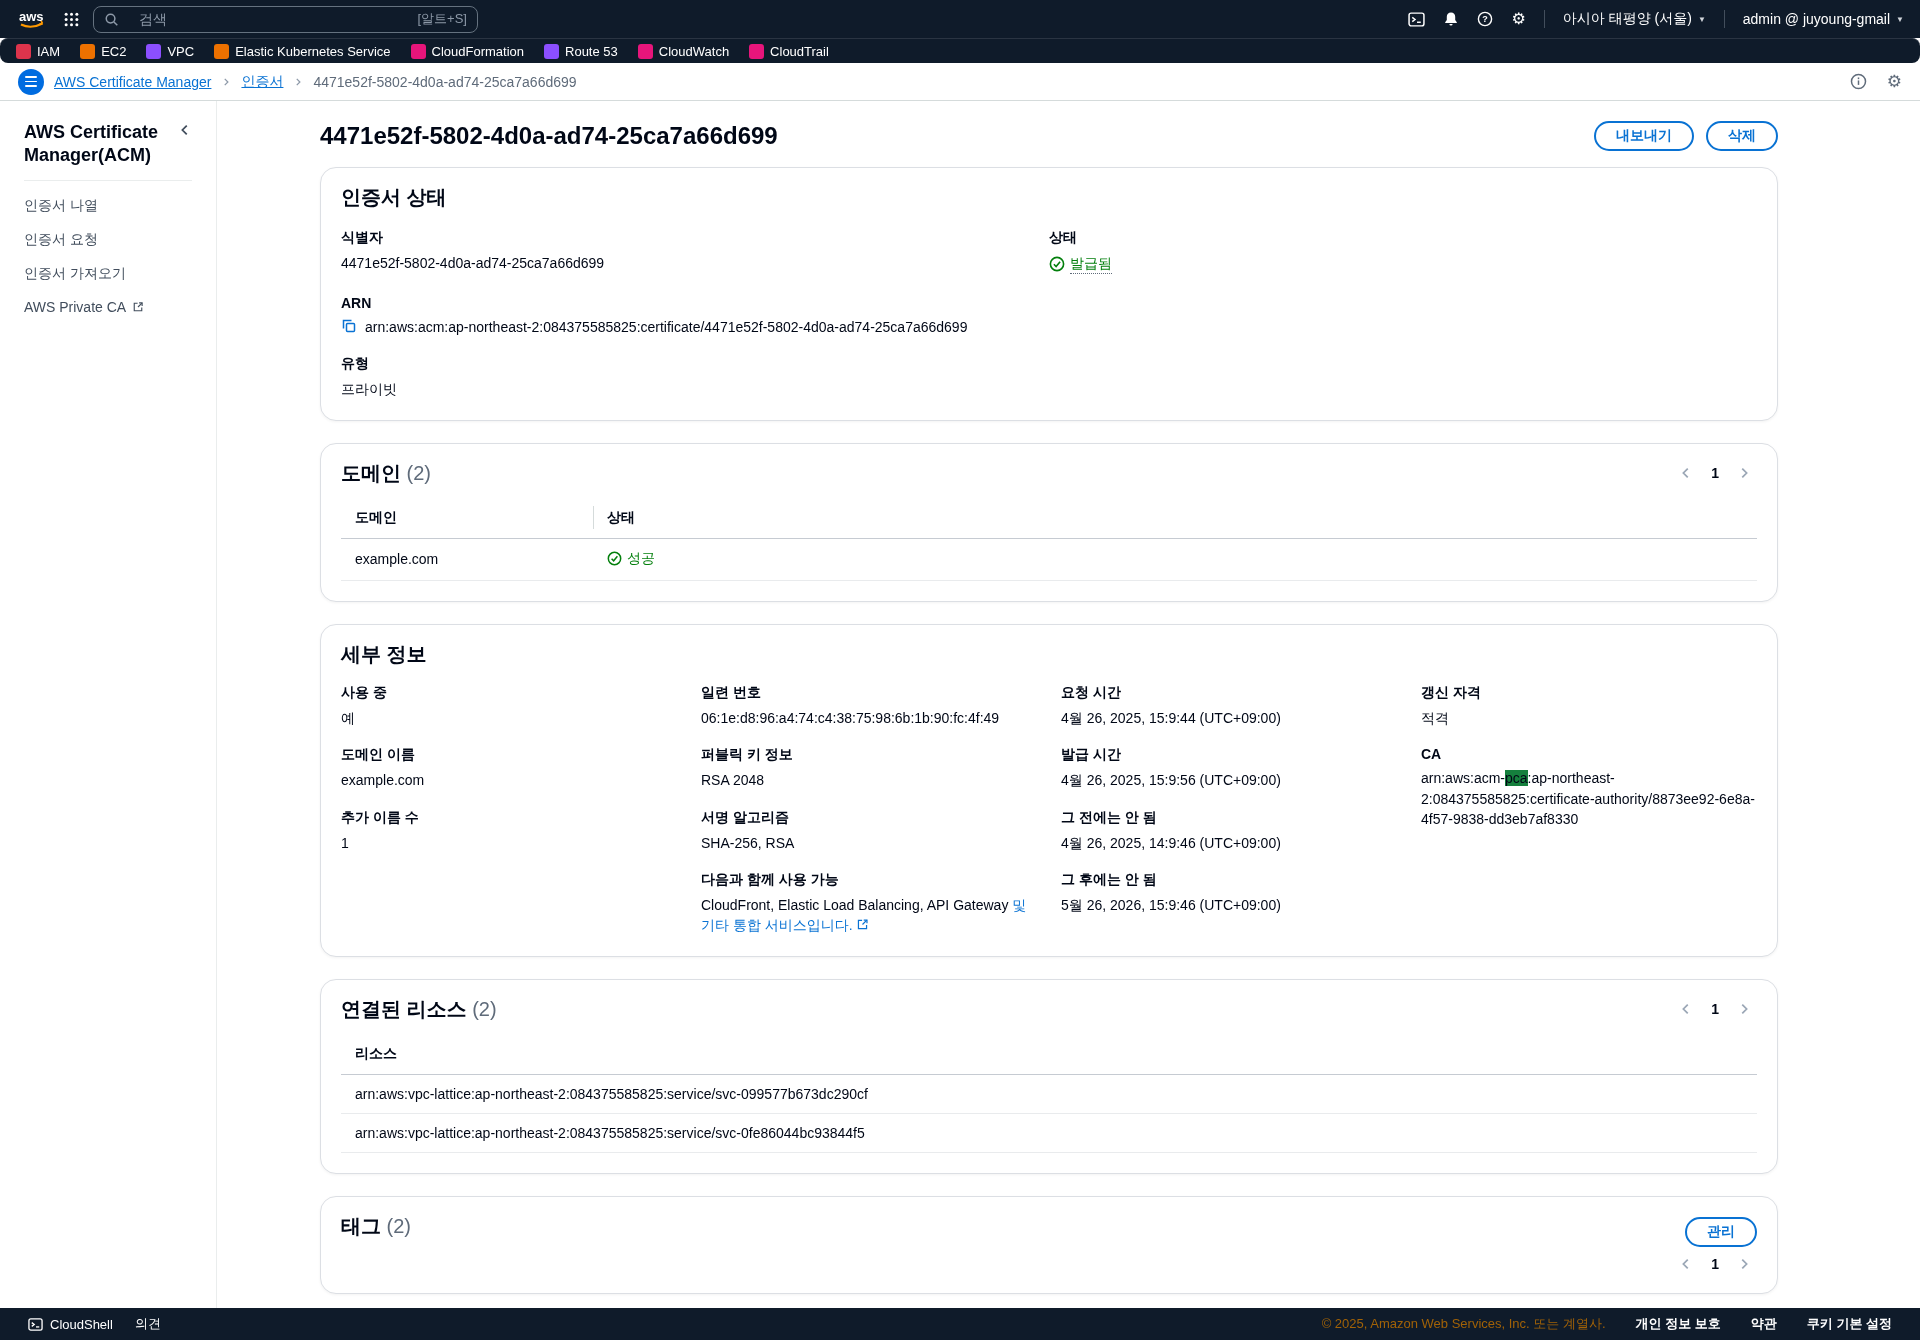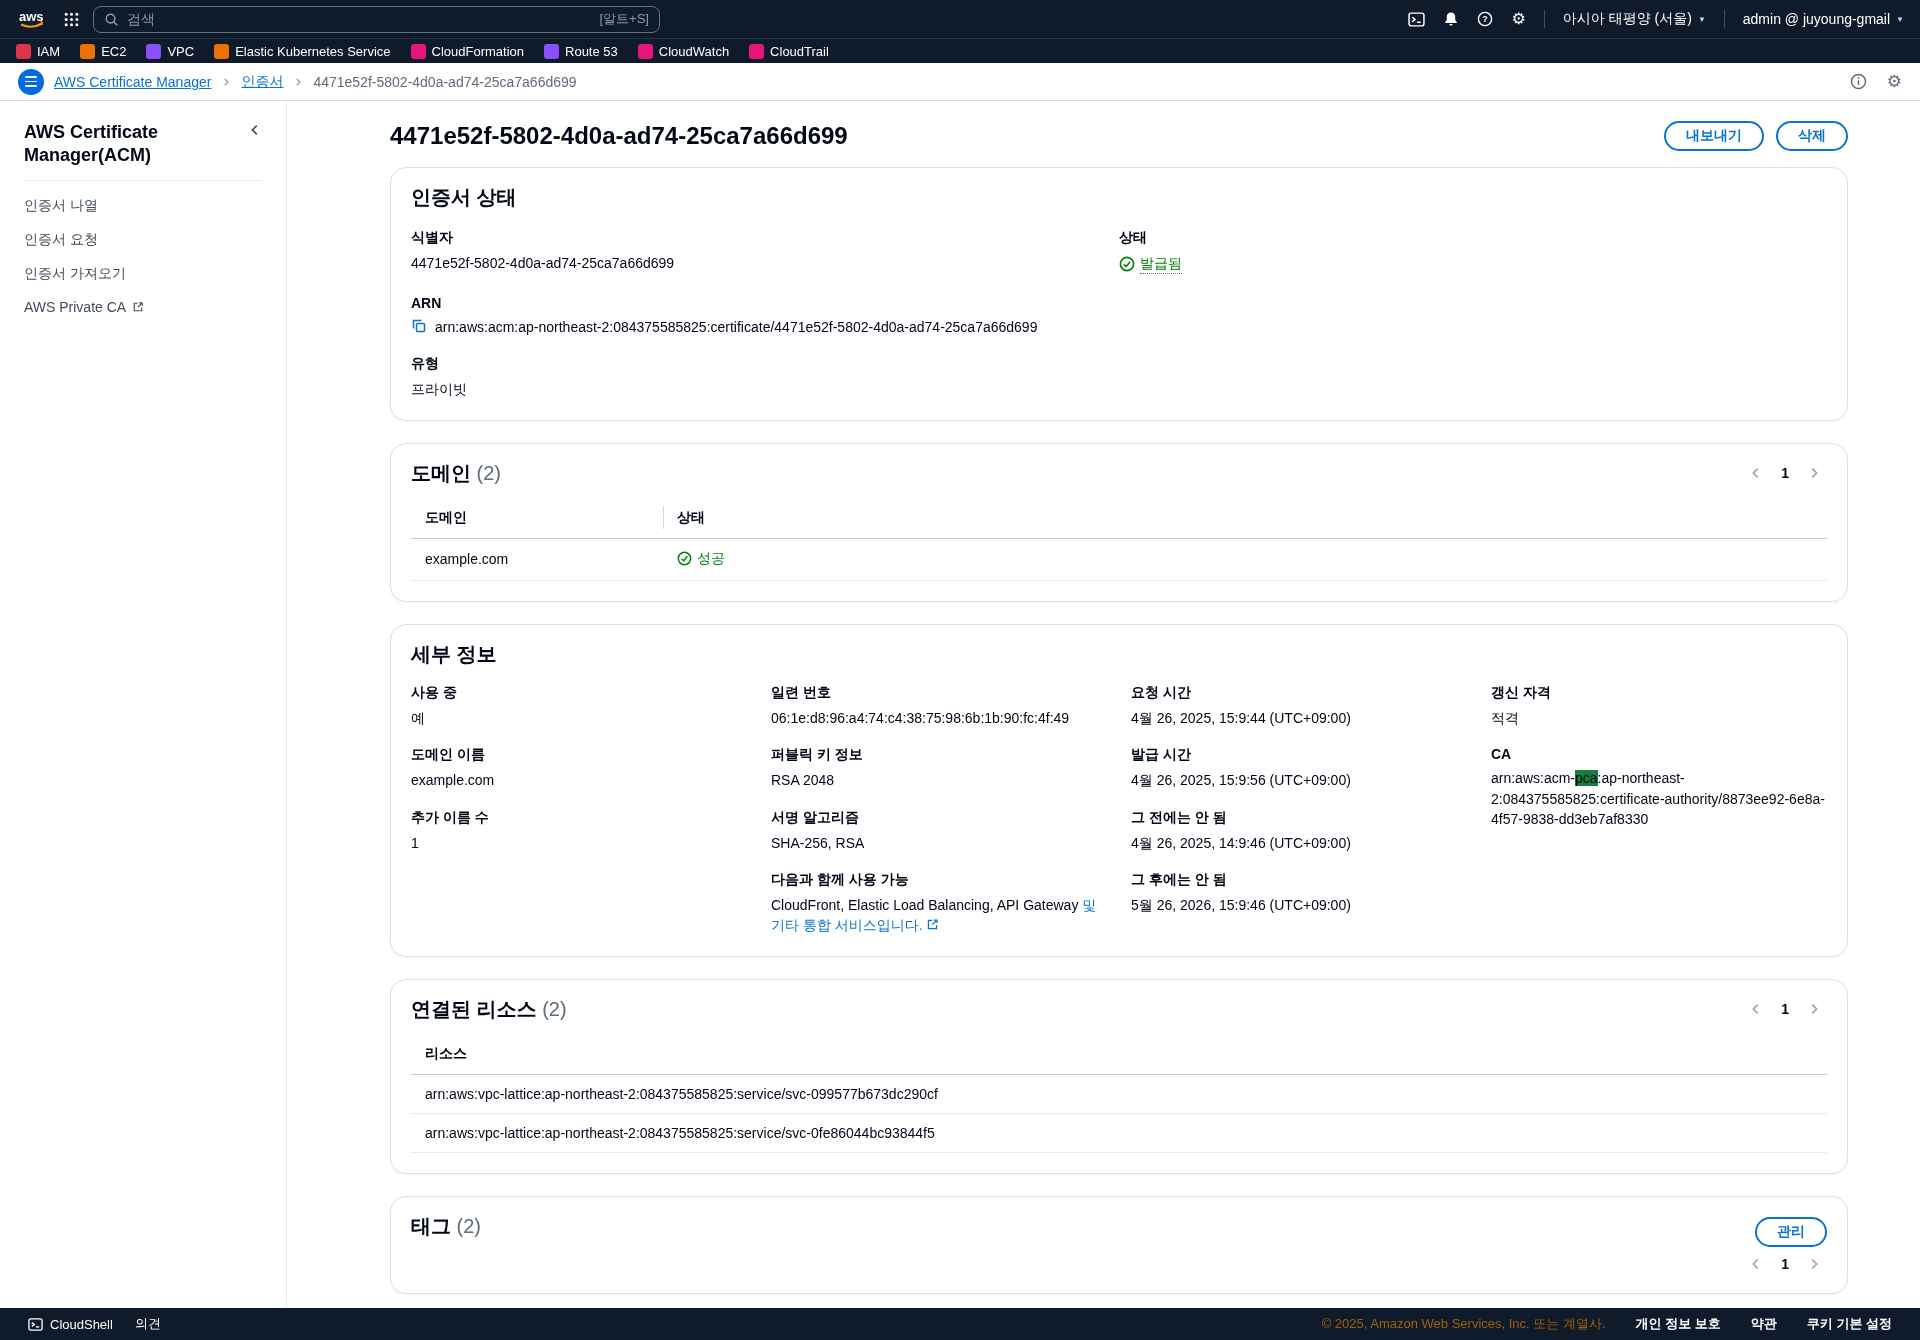--- a/index.html
+++ b/index.html
@@ -11,40 +11,40 @@
   }
   svg { display:block; }
 
   
   .topnav {
     height:38px; background:#0f1b2a; color:#fff;
     display:flex; align-items:center; padding:0 16px; gap:14px; flex:none;
   }
   .topnav-left { display:flex; align-items:center; gap:14px; }
   .searchbar {
-    width:567px; height:27px; display:flex; align-items:center; gap:8px;
+    width:385px; height:27px; display:flex; align-items:center; gap:20px;
     background:#0f1b2a; border:1px solid #65727f; border-radius:8px; padding:12px 10px;
   }
   .searchbar input {
     flex:1; background:transparent; border:none; outline:none;
     color:#d1d5db; font-size:14px; font-family:"Liberation Sans", sans-serif;
   }
   .searchbar input::placeholder { color:#8d99a8; }
   .search-shortcut { color:#8d99a8; font-size:13px; white-space:nowrap; }
   .topnav-right { margin-left:auto; display:flex; align-items:center; gap:18px; }
   .nav-icon-btn { display:flex; align-items:center; justify-content:center; cursor:pointer; }
   .nav-divider { width:1px; height:18px; background:#424e5c; }
   .nav-drop { display:flex; align-items:center; gap:6px; font-size:14px; cursor:pointer; white-space:nowrap; }
   .caret { font-size:8px; color:#d1d5db; }
   .gear-glyph { font-size:16px; color:#fff; line-height:1; }
 
   
   .favbar {
     height:25px; background:#0f1b2a; border-top:1px solid #2a3442;
-    display:flex; align-items:center; gap:20px; padding:0 16px; flex:none;
+    display:flex; align-items:center; gap:20px; padding:0 16px; flex:none;border-radius:8px;
   }
   .fav-item { display:flex; align-items:center; gap:6px; color:#fff; font-size:13px; cursor:pointer; white-space:nowrap; }
   .fav-icon { width:15px; height:15px; border-radius:3px; flex:none; }
 
   
   .crumbbar {
     height:38px; background:#fff; border-bottom:1px solid #d5dbdb;
     display:flex; align-items:center; padding:0 18px; gap:10px; flex:none; font-size:14px;
   }
   .menu-disc {
@@ -55,21 +55,21 @@
   .crumb-link { color:#0972d3; text-decoration:underline; cursor:pointer; }
   .crumb-current { color:#5f6b7a; }
   .crumb-sep { display:flex; align-items:center; }
   .crumbbar-right { margin-left:auto; display:flex; align-items:center; gap:20px; }
   .crumb-icon { cursor:pointer; color:#5f6b7a; font-size:17px; }
 
   
   .shell { flex:1; display:flex; min-height:0; }
 
   
-  .sidebar { width:287px; flex:none; border-right:1px solid #eaeded; padding:20px 0 0; background:#fff; }
+  .sidebar { width:217px; flex:none; border-right:1px solid #eaeded; padding:20px 0 0; background:#fff; }
   .sidebar-header { display:flex; justify-content:space-between; align-items:flex-start; padding:0 24px 0 24px; }
   .sidebar-title { font-size:18px; font-weight:700; line-height:1.25; width:160px; }
   .sidebar-collapse { cursor:pointer; margin-top:2px; }
   .sidebar-divider { border-bottom:1px solid #eaeded; margin:14px 24px 8px; }
   .side-item { padding:8px 24px; font-size:14px; color:#414d5c; cursor:pointer; display:flex; align-items:center; gap:6px; }
 
   
   .main { flex:1; min-width:0; padding:20px 0 0 103px; overflow:hidden; }
   .content { width:1458px; }
   .page-header { display:flex; justify-content:space-between; align-items:center; margin-bottom:16px; }

